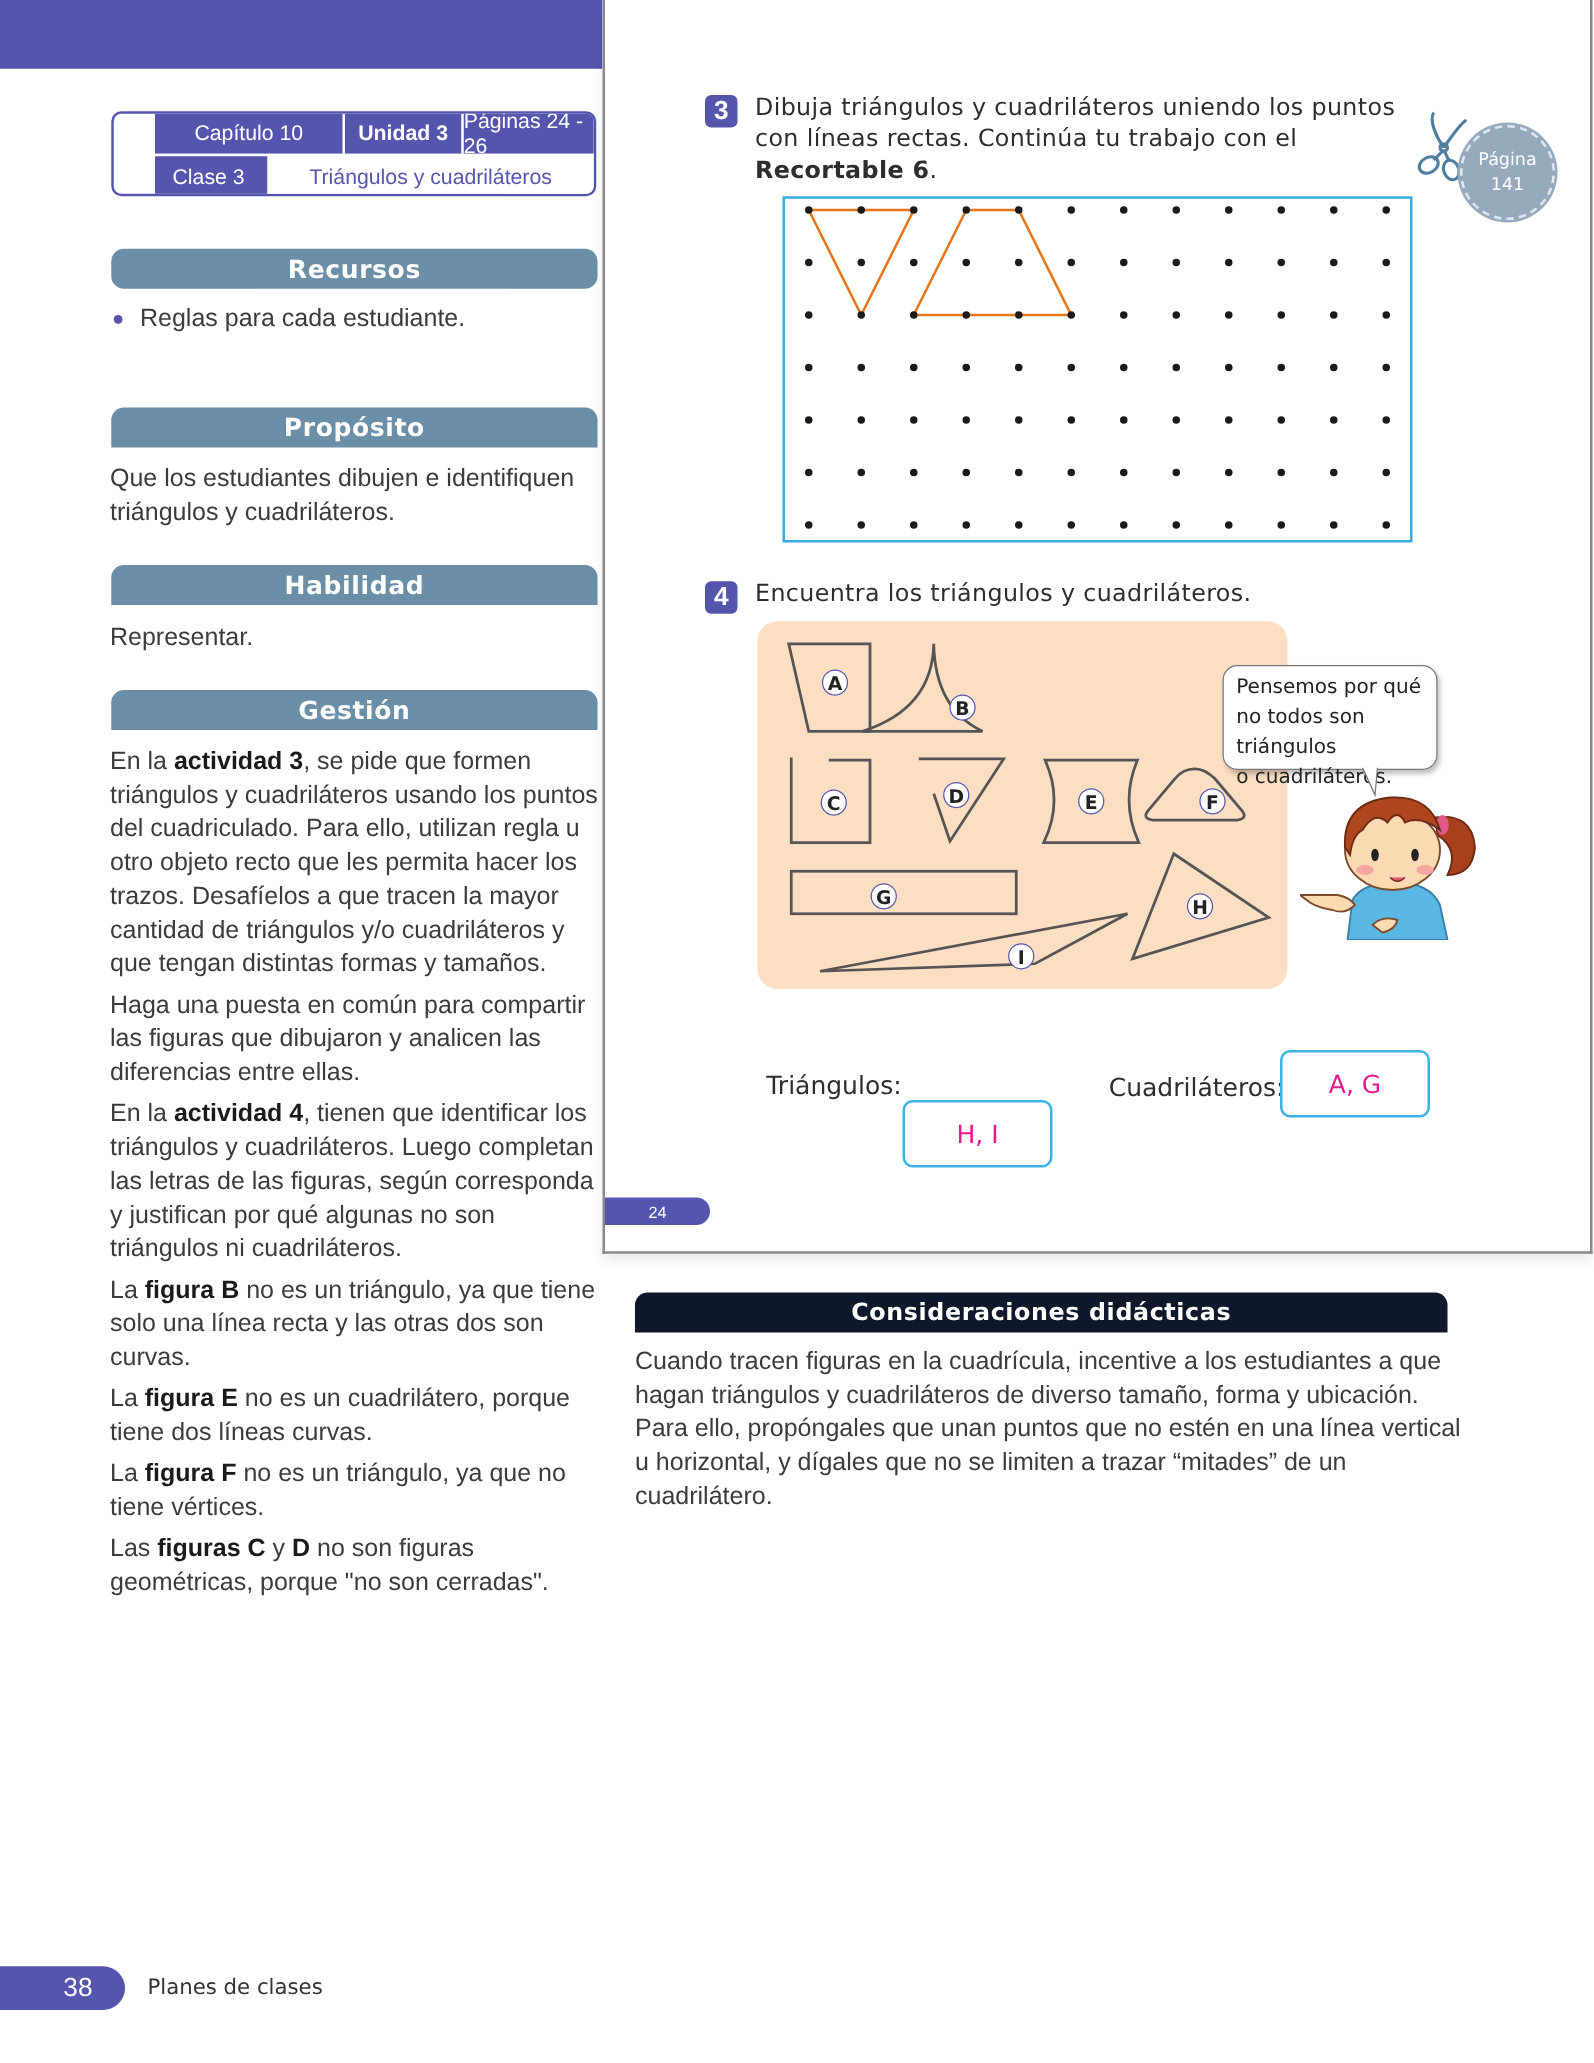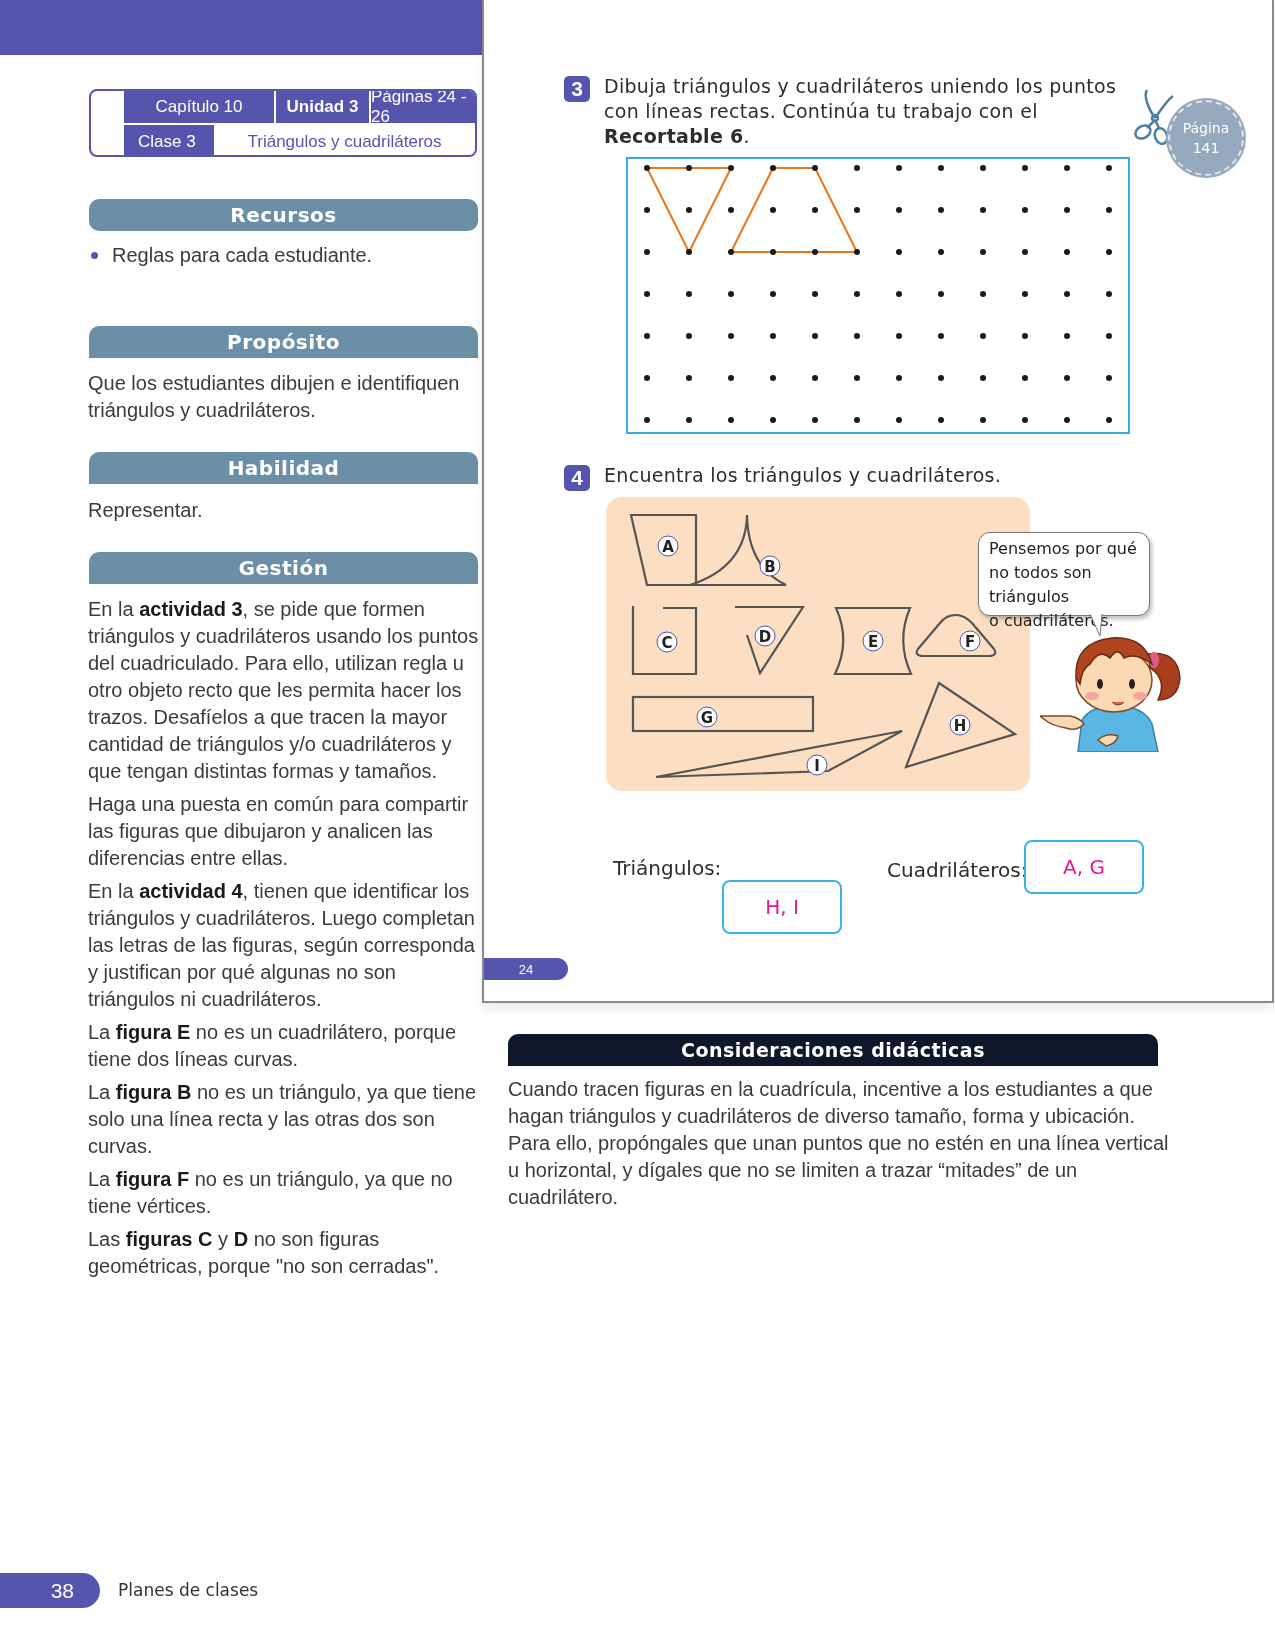--- a/index.html
+++ b/index.html
@@ -145,22 +145,22 @@
 <div class="left-text" style="top:370px;">Que los estudiantes dibujen e identifiquen triángulos y cuadriláteros.</div>
 
 <div class="sec-bar" style="top:452px;">Habilidad</div>
 <div class="left-text" style="top:497px;">Representar.</div>
 
 <div class="sec-bar" style="top:552px;">Gestión</div>
 <div class="left-text" style="top:596px;">
   <p><span>En la </span><b>actividad 3</b><span>, se pide que formen triángulos y cuadriláteros usando los puntos del cuadriculado. Para ello, utilizan regla u otro objeto recto que les permita hacer los trazos. Desafíelos a que tracen la mayor cantidad de triángulos y/o cuadriláteros y que tengan distintas formas y tamaños.</span></p>
   <p>Haga una puesta en común para compartir las figuras que dibujaron y analicen las diferencias entre ellas.</p>
   <p><span>En la </span><b>actividad 4</b><span>, tienen que identificar los triángulos y cuadriláteros. Luego completan las letras de las figuras, según corresponda y justifican por qué algunas no son triángulos ni cuadriláteros.</span></p>
+  <p><span>La </span><b>figura B</b><span> no es un triángulo, ya que tiene solo una línea recta y las otras dos son curvas.</span></p>
   <p><span>La </span><b>figura E</b><span> no es un cuadrilátero, porque tiene dos líneas curvas.</span></p>
-  <p><span>La </span><b>figura B</b><span> no es un triángulo, ya que tiene solo una línea recta y las otras dos son curvas.</span></p>
   <p><span>La </span><b>figura F</b><span> no es un triángulo, ya que no tiene vértices.</span></p>
   <p><span>Las </span><b>figuras C</b><span> y </span><b>D</b><span> no son figuras geométricas, porque "no son cerradas".</span></p>
 </div>
 
 <div class="page-frame"></div>
 
 <div class="badge-num" style="left:564px; top:76px;">3</div>
 <div class="task-text" style="left:604px; top:74px; width:540px;">
   <span>Dibuja triángulos y cuadriláteros uniendo los puntos con líneas rectas. Continúa tu trabajo con el </span><b>Recortable 6</b><span>.</span>
 </div>

